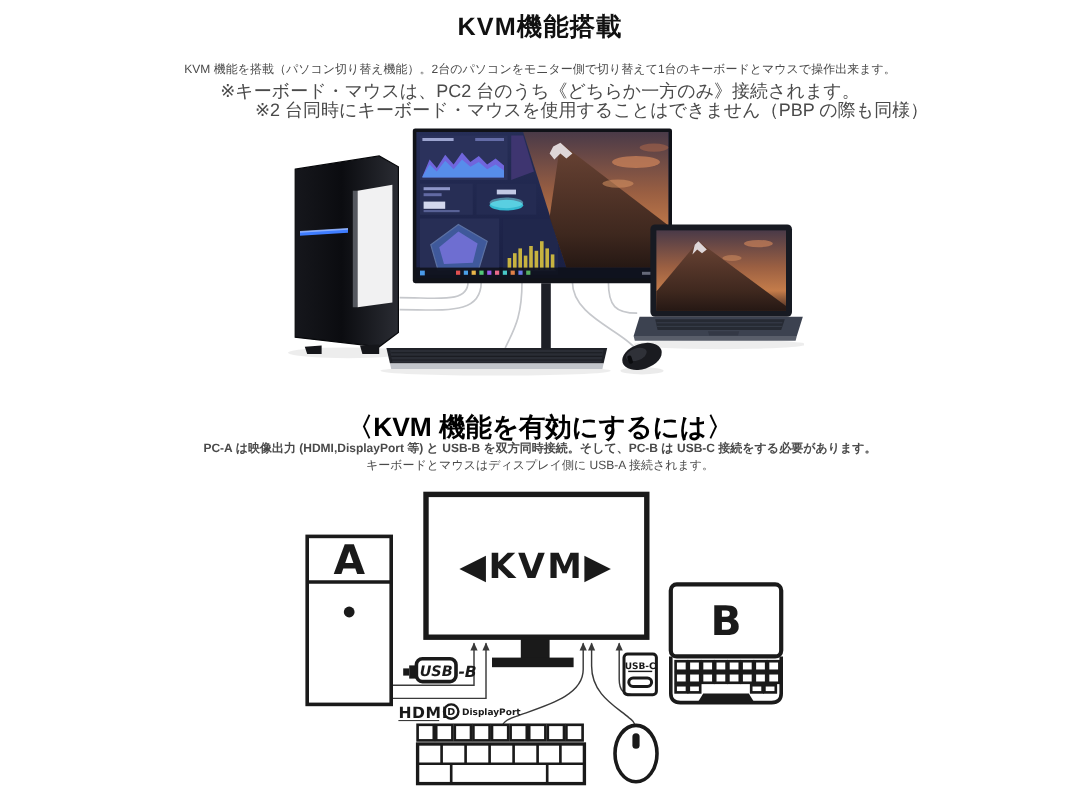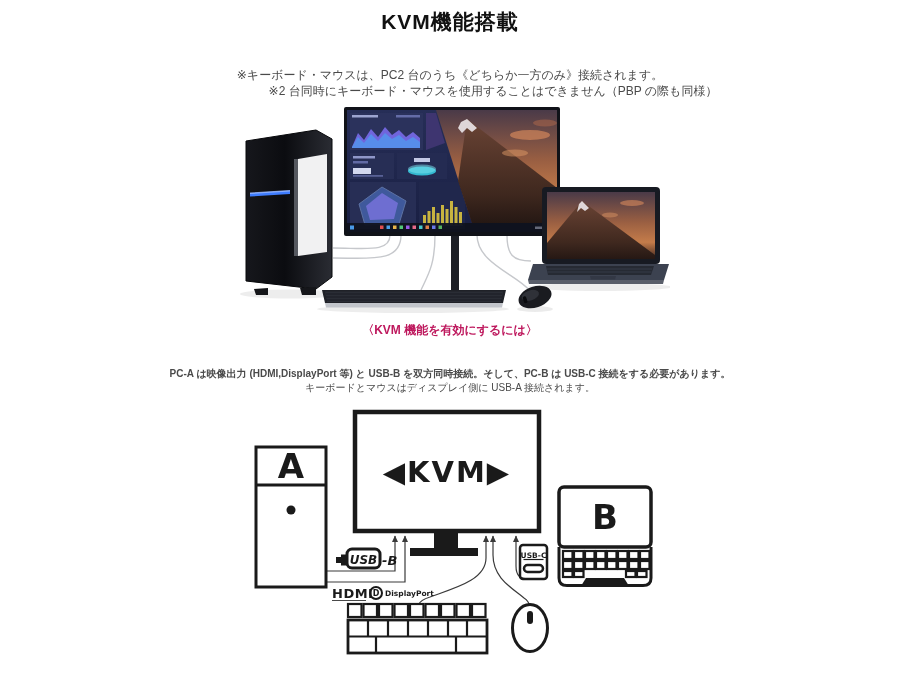--- a/index.html
+++ b/index.html
@@ -5,27 +5,27 @@
   html,body{margin:0;padding:0;background:#ffffff;}
   body{width:900px;height:675px;overflow:hidden;
        font-family:"Liberation Sans","DejaVu Sans",sans-serif;}
   .page{position:relative;width:900px;height:675px;background:#fff;}
 
   .page-title{position:absolute;top:8px;left:0;width:100%;margin:0;
     text-align:center;font-size:21px;font-weight:700;color:#111;letter-spacing:1px;}
   .intro{position:absolute;top:51px;left:0;width:100%;margin:0;
     text-align:center;font-size:10px;color:#4a4a4a;}
   .note{position:absolute;left:0;width:100%;margin:0;
-    text-align:center;font-size:12px;color:#4a4a4a;}
+    text-align:center;font-size:15px;color:#4a4a4a;}
   .note-1{top:67px;}
   .note-2{top:83px;padding-left:43px;}
 
   .photo-wrap{position:absolute;left:230px;top:103px;width:440px;height:215px;}
-  .enable-heading{position:absolute;top:322px;left:0;width:100%;margin:0;
-    text-align:center;font-size:12px;font-weight:700;color:#be185d;}
+  .enable-heading{position:absolute;top:341px;left:0;width:100%;margin:0;
+    text-align:center;font-size:22px;font-weight:700;color:#000000;}
   .desc{position:absolute;left:0;width:100%;margin:0;
     text-align:center;font-size:10px;color:#4a4a4a;}
   .desc-1{top:367px;font-weight:bold;}
   .desc-2{top:381px;}
 
   .diagram-wrap{position:absolute;left:240px;top:408px;width:430px;height:258px;}
 
   svg text{font-family:"DejaVu Sans","Liberation Sans",sans-serif;fill:#1a1a1a;}
   .t-big{font-size:34px;font-weight:700;}
   .t-kvm{font-size:29px;font-weight:700;letter-spacing:2px;}
@@ -38,20 +38,21 @@
   .ln{stroke:#1a1a1a;fill:none;}
   .cable{stroke:#3a3a3a;stroke-width:1.2;fill:none;}
   .key{fill:none;stroke:#1a1a1a;stroke-width:2.2;}
 </style>
 </head>
 <body>
 
 <div class="page">
 
   <h1 class="page-title">KVM機能搭載</h1>
+  <p class="intro">KVM 機能を搭載（パソコン切り替え機能）。2台のパソコンをモニター側で切り替えて1台のキーボードとマウスで操作出来ます。</p>
   <p class="note note-1">※キーボード・マウスは、PC2 台のうち《どちらか一方のみ》接続されます。</p>
   <p class="note note-2">※2 台同時にキーボード・マウスを使用することはできません（PBP の際も同様）</p>
 
   <div class="photo-wrap">
     <svg width="440" height="215" viewBox="0 0 440 215">
       <defs>
         <linearGradient id="gTower" x1="0" y1="0" x2="1" y2="0">
           <stop offset="0" stop-color="#16171c"></stop>
             <stop offset="0.45" stop-color="#0b0c10"></stop>
             <stop offset="1" stop-color="#2a2c33"></stop>

